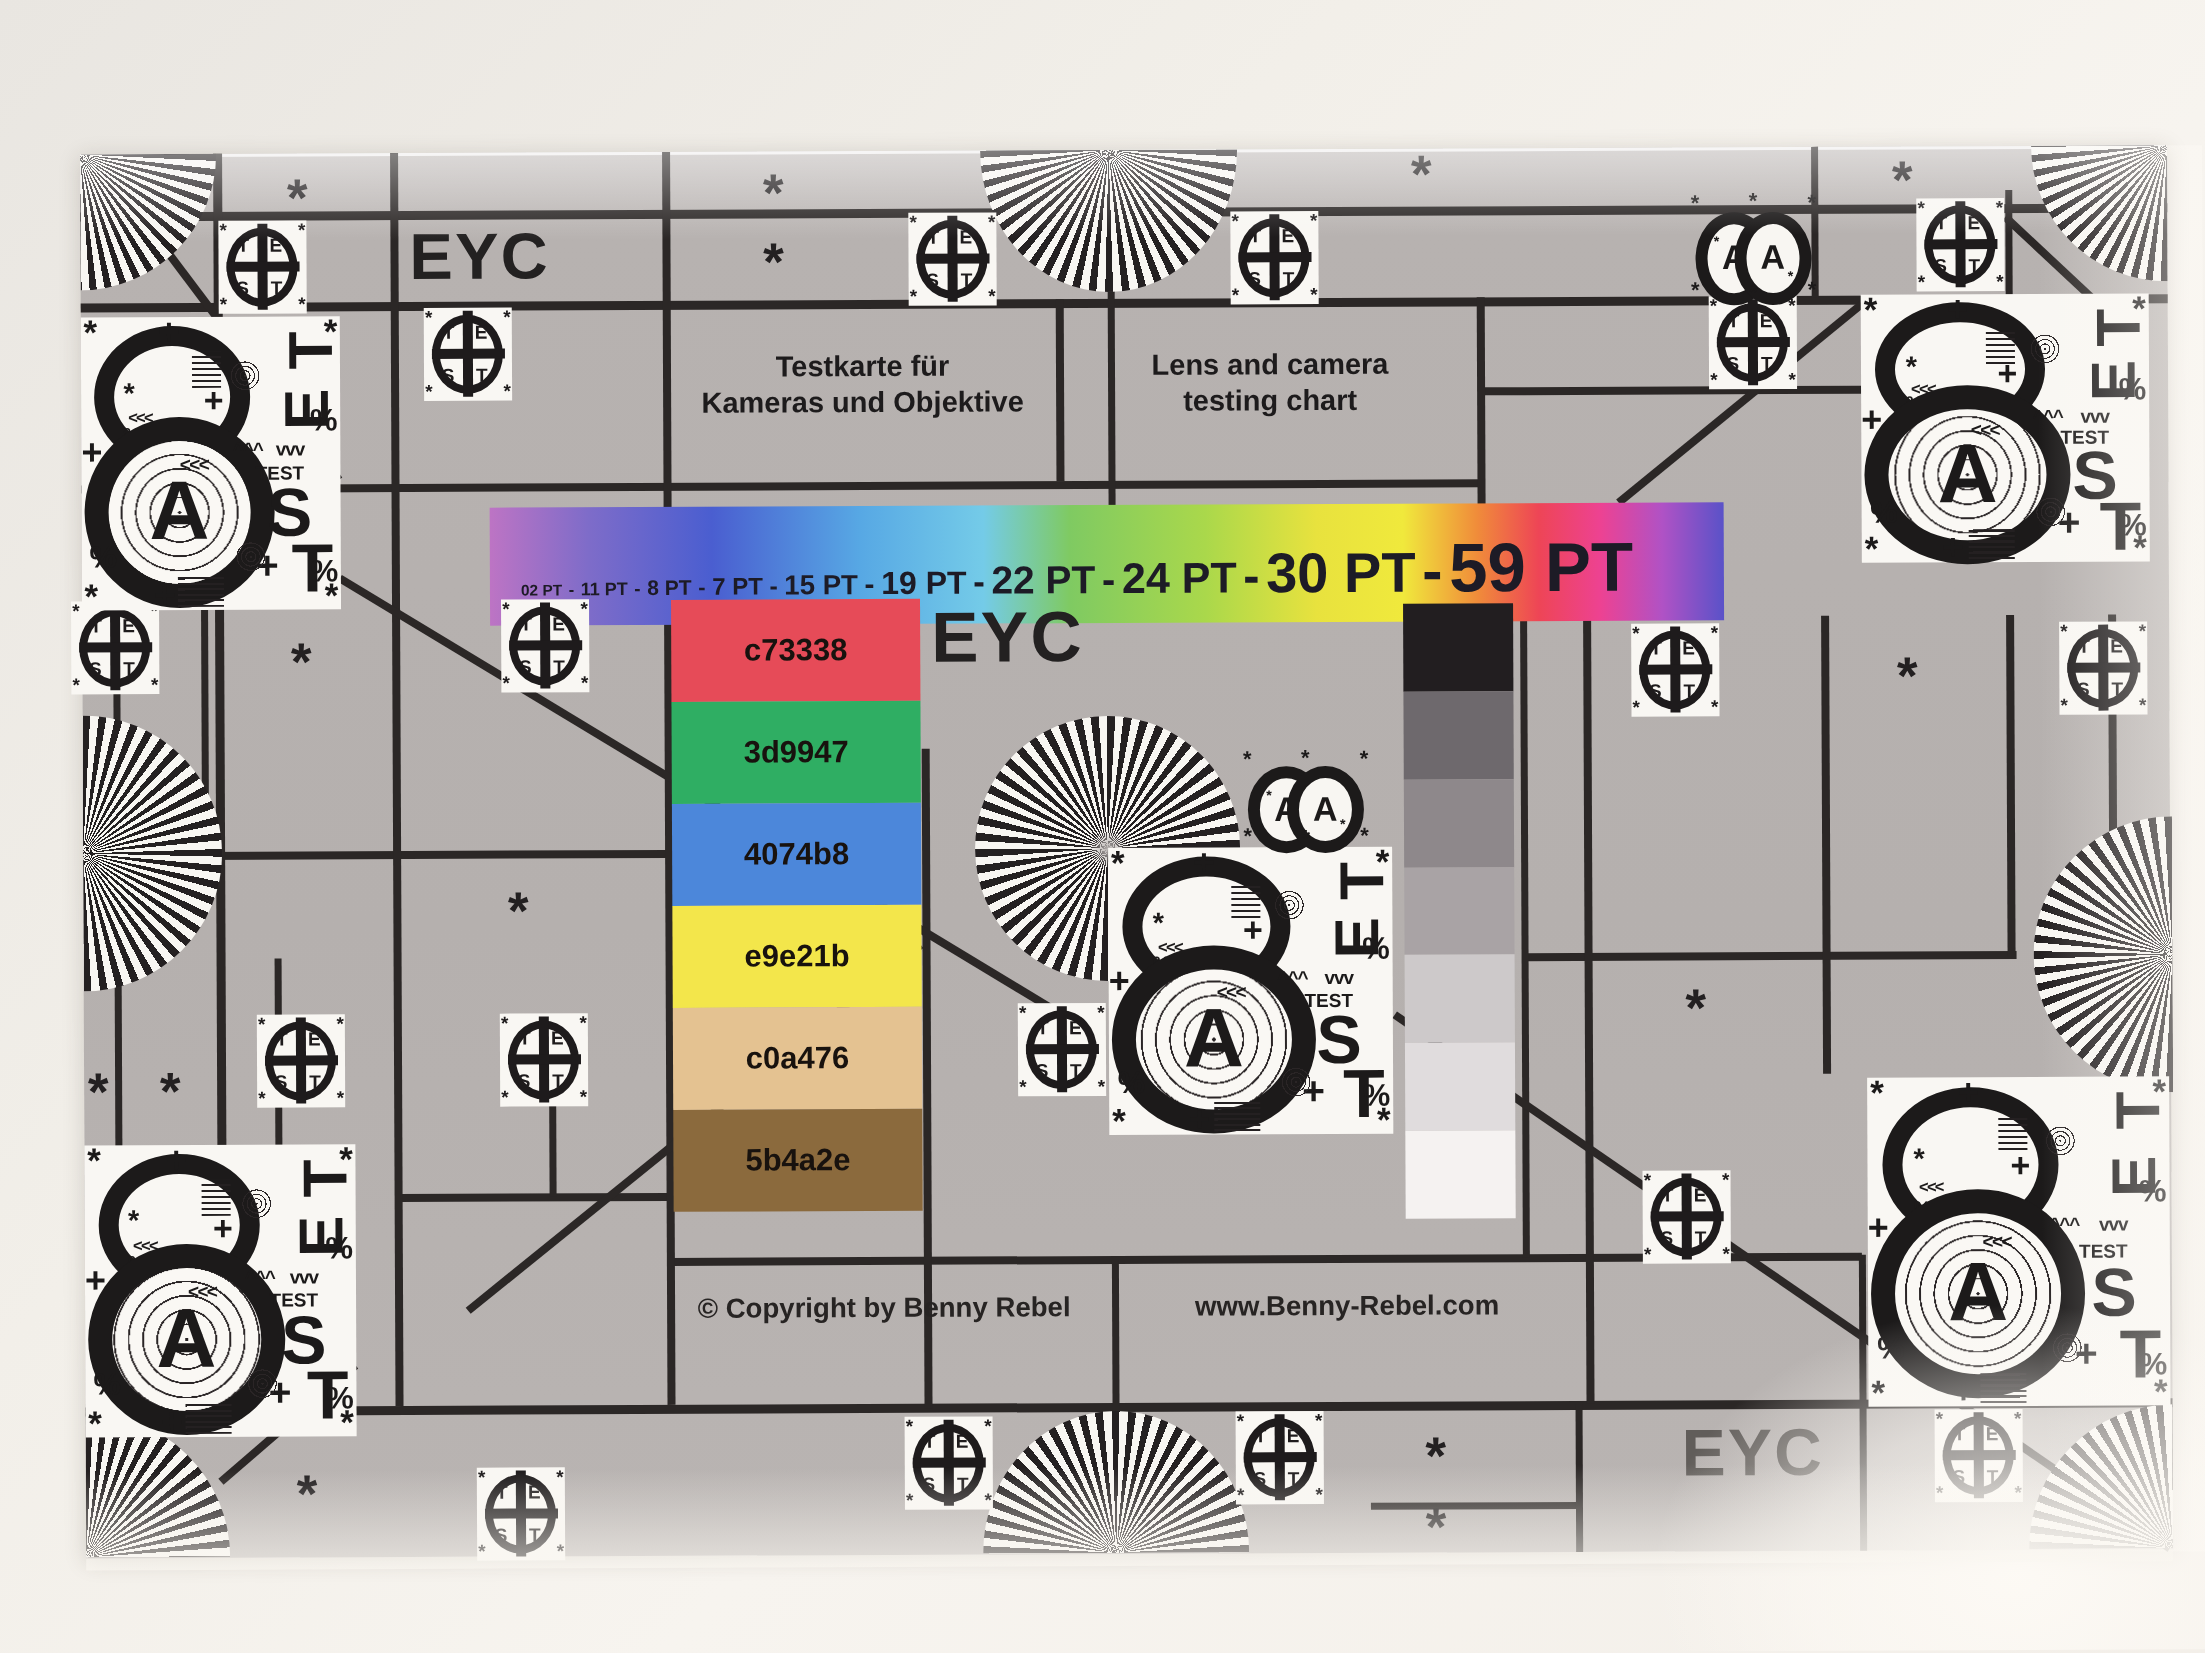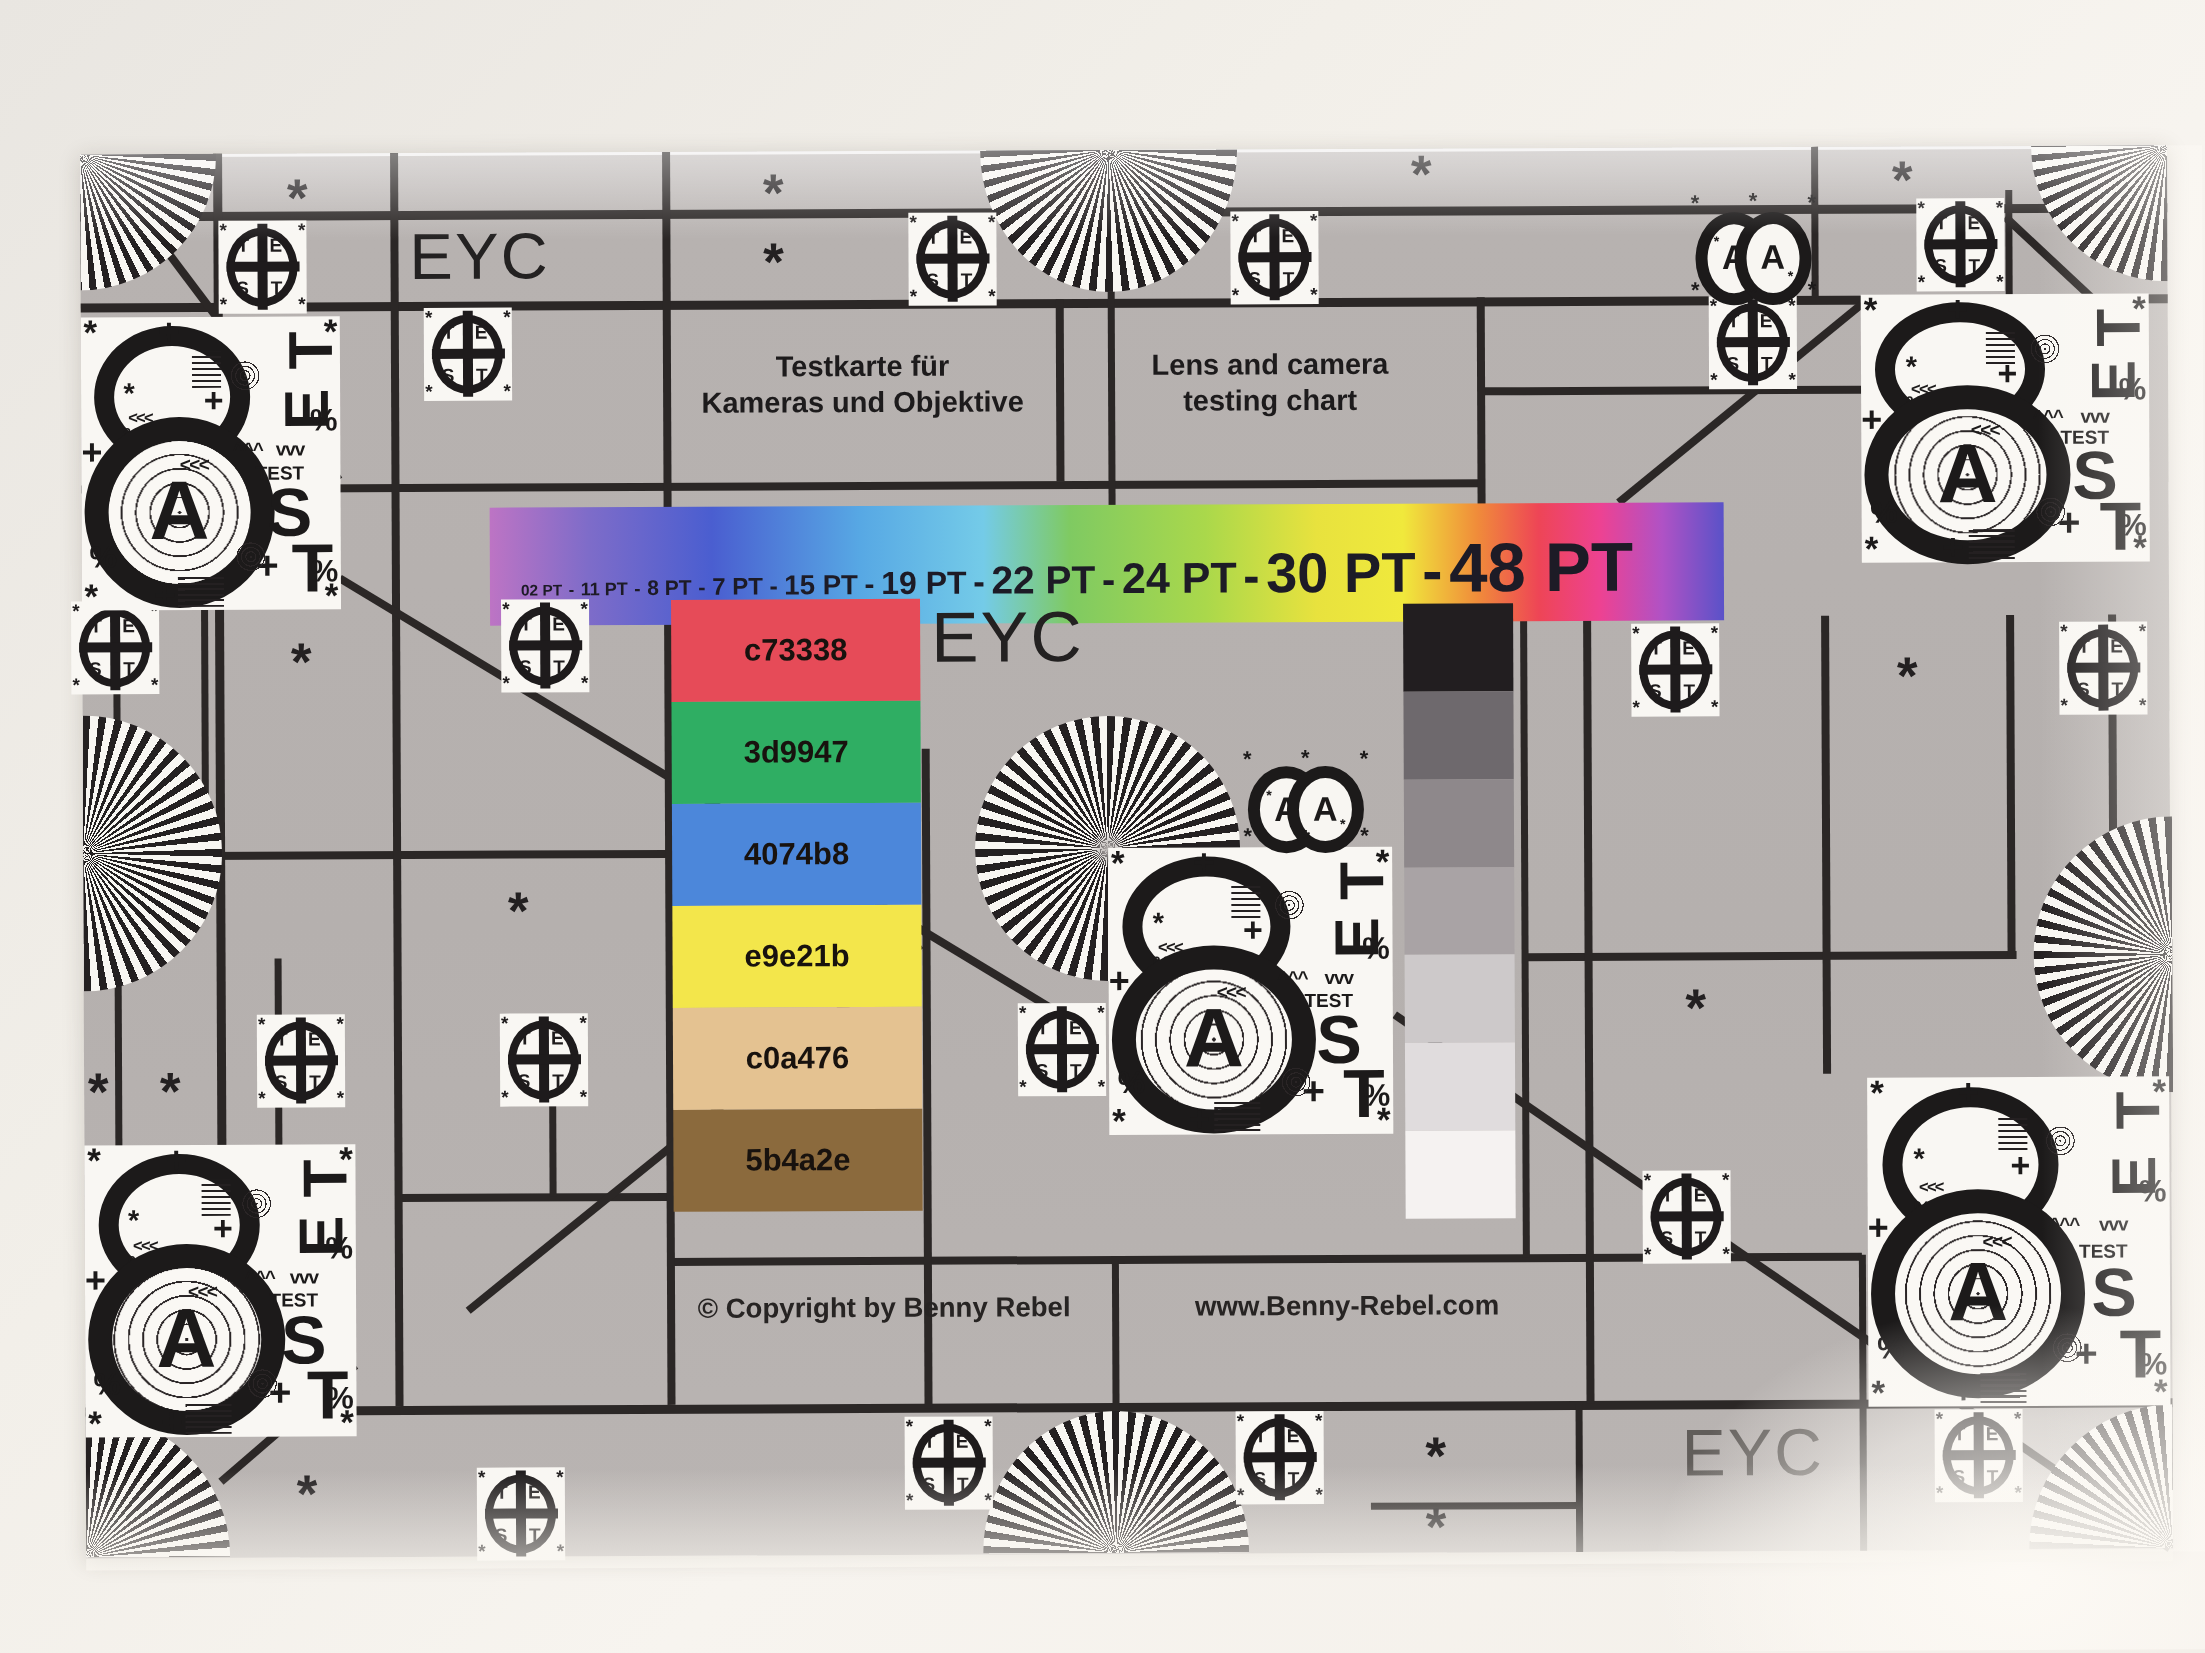--- a/index.html
+++ b/index.html
@@ -84,21 +84,21 @@
   .tw{position:absolute;z-index:4;}
   .tw .c{position:absolute;top:8%;width:46%;height:84%;border:12px solid #1c1a1a;border-radius:50%;background:#f8f6f2;}
   .tw .cL{left:0;} .tw .cR{right:0;}
   .tw .a{position:absolute;left:50%;top:50%;transform:translate(-50%,-52%);font-size:34px;font-weight:700;color:#1c1a1a;}
   .tw .s{position:absolute;font-size:22px;font-weight:700;color:#1c1a1a;line-height:1;}
   .tw .s1{left:-4%;top:-16%;} .tw .s2{left:46%;top:-18%;} .tw .s3{right:-4%;top:-16%;}
   .tw .s4{left:-4%;bottom:-16%;} .tw .s5{left:46%;bottom:-18%;} .tw .s6{right:-4%;bottom:-16%;}
   .tw .si{position:absolute;font-size:14.3px;font-weight:700;color:#1c1a1a;}
   
   .ast{position:absolute;z-index:4;font-size:53px;font-weight:700;color:#232021;line-height:1;transform:translate(-50%,-50%);}
-  .eyc{position:absolute;z-index:5;font-weight:400;letter-spacing:2.2px;color:#232121;line-height:1;}
+  .eyc{position:absolute;z-index:5;font-weight:700;letter-spacing:2.2px;color:#232121;line-height:1;}
   .titleblock{position:absolute;z-index:5;text-align:center;font-weight:700;font-size:29px;line-height:1.24;color:#1d1b1c;}
   .cptext{position:absolute;z-index:5;font-weight:700;font-size:27.6px;color:#272423;text-align:center;}
   
   #rainbow{
     position:absolute;left:491px;top:505px;width:1234px;height:118px;z-index:4;
     background:linear-gradient(90deg,#bd74c4 0%,#7e6cc9 8%,#4a5ed0 18%,#57a8e4 30%,#74cbe8 40%,#7fca62 47%,#aad84b 58%,#e8e23e 67%,#f0e93c 74%,#f08c3a 80%,#ee4556 85%,#ed4292 90%,#b052c5 95%,#5a52c8 100%);
   }
   #rainbow .row{position:absolute;left:0;right:0;bottom:19px;display:flex;align-items:baseline;gap:6.6px;padding:0 14.3px 0 31px;}
   #rainbow span{font-weight:700;color:#1d1b26;line-height:1;white-space:nowrap;}
   
@@ -192,21 +192,21 @@
       <span style="font-size:27.6px;">15 PT</span>
       <span style="font-size:30px;">-</span>
       <span style="font-size:32px;">19 PT</span>
       <span style="font-size:35px;">-</span>
       <span style="font-size:39px;">22 PT</span>
       <span style="font-size:40px;">-</span>
       <span style="font-size:43px;">24 PT</span>
       <span style="font-size:49px;">-</span>
       <span style="font-size:56px;">30 PT</span>
       <span style="font-size:61px;">-</span>
-      <span style="font-size:69px;">48 PT</span>
+      <span style="font-size:69px;">59 PT</span>
     </div>
   </div>
 
   <div id="patches">
     <div class="p" style="background:#e64b58;">
           <span>c73338</span>
         </div>
     <div class="p" style="background:#2fae63;">
           <span>3d9947</span>
         </div>

